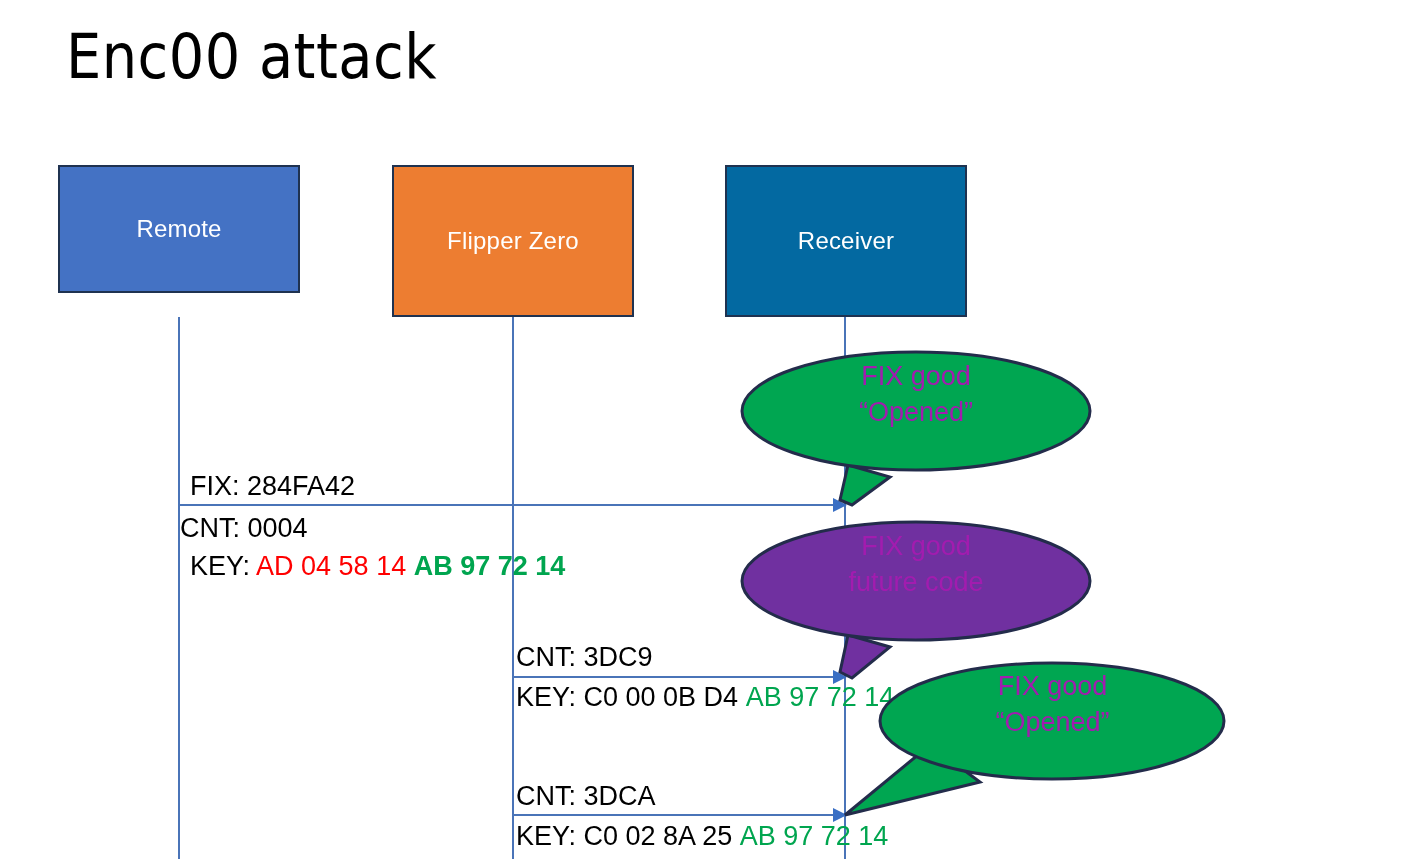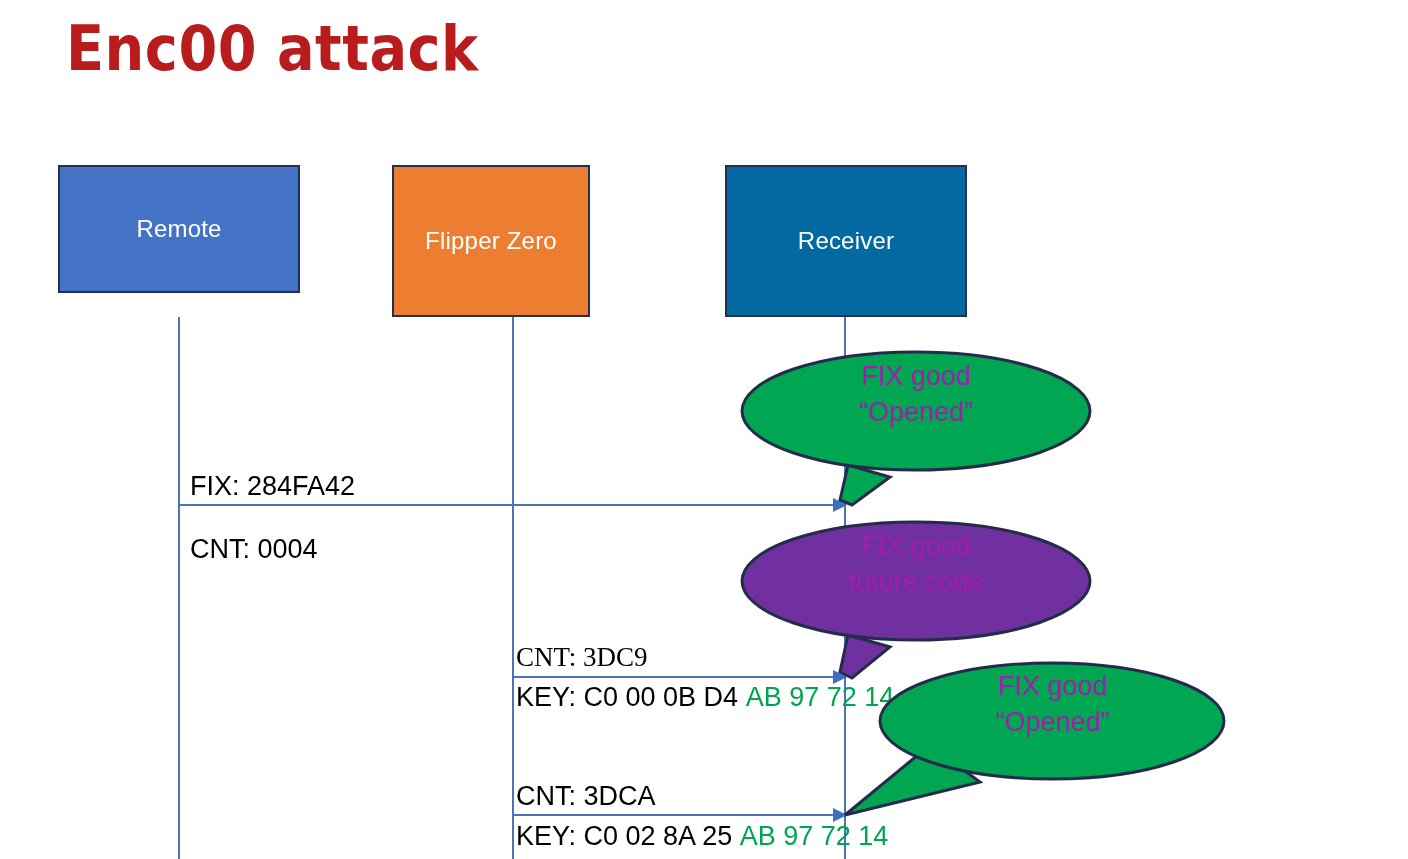--- a/index.html
+++ b/index.html
@@ -16,47 +16,47 @@
     width: 1408px;
     height: 859px;
     background: #ffffff;
     overflow: hidden;
   }
 
   
   #page-title {
     position: absolute;
     left: 66px;
-    top: 10px;
+    top: 18px;
     font-family: "DejaVu Sans", sans-serif;
-    font-weight: 700;
+    font-weight: 400;
     font-size: 62px;
     line-height: 78px;
     letter-spacing: 0.5px;
-    color: #b91c1c;
+    color: #000000;
     white-space: nowrap;
     font-stretch: condensed;
   }
 
   
   .actor-box {
     position: absolute;
     box-sizing: border-box;
     border: 2px solid #1f3250;
     display: flex;
     align-items: center;
     justify-content: center;
     color: #ffffff;
     font-size: 24px;
     font-family: "Liberation Sans", sans-serif;
     font-weight: 400;
     letter-spacing: 0.2px;
   }
   #actor-remote   { left: 58px;  top: 165px; width: 242px; height: 128px; }
-  #actor-flipper  { left: 392px; top: 165px; width: 198px; height: 152px; }
+  #actor-flipper  { left: 392px; top: 165px; width: 242px; height: 152px; }
   #actor-receiver { left: 725px; top: 165px; width: 242px; height: 152px; }
 
   
   .lifeline {
     position: absolute;
     width: 2px;
     background: #4a74b8;
     top: 317px;
     height: 542px;
   }
@@ -88,23 +88,23 @@
   
   .msg-label {
     position: absolute;
     font-family: "Liberation Sans", sans-serif;
     font-size: 27px;
     line-height: 37px;
     color: #000000;
     white-space: nowrap;
   }
   #label-fix      { left: 190px; top: 468px; }
-  #label-cnt0004  { left: 190px; top: 510px; margin-top: 21px; }
+  #label-cnt0004  { left: 180px; top: 510px; }
   #label-key1     { left: 190px; top: 548px; }
-  #label-cnt3dc9  { left: 516px; top: 639px; font-family: Liberation Serif, serif; }
+  #label-cnt3dc9  { left: 516px; top: 639px; }
   #label-key2     { left: 516px; top: 679px; }
   #label-cnt3dca  { left: 516px; top: 778px; }
   #label-key3     { left: 516px; top: 818px; }
 
   .hex-red   { color: #ff0000; }
   .hex-green { color: #00a54f; }
   .hex-green-bold { color: #00a54f; font-weight: bold; }
 
   
   .callout { position: absolute; }
@@ -146,20 +146,21 @@
   </div>
 
   <div class="msg-arrow" id="arrow-1"></div>
   <div class="msg-arrow" id="arrow-2"></div>
   <div class="msg-arrow" id="arrow-3"></div>
 
   <div class="msg-label" id="label-fix">FIX: 284FA42</div>
 
   <div class="msg-label" id="label-cnt0004">CNT: 0004</div>
 
+  <div class="msg-label" id="label-key1"><span>KEY: </span><span class="hex-red">AD 04 58 14</span><span>&nbsp;</span><span class="hex-green-bold">AB 97 72 14</span></div>
 
   <div class="msg-label" id="label-cnt3dc9">CNT: 3DC9</div>
 
   <div class="msg-label" id="label-key2"><span>KEY: </span><span>C0 00 0B D4</span><span>&nbsp;</span><span class="hex-green">AB 97 72 14</span></div>
 
   <div class="msg-label" id="label-cnt3dca">CNT: 3DCA</div>
 
   <div class="msg-label" id="label-key3"><span>KEY: </span><span>C0 02 8A 25</span><span>&nbsp;</span><span class="hex-green">AB 97 72 14</span></div>
 
   <div class="callout" id="callout-1">

